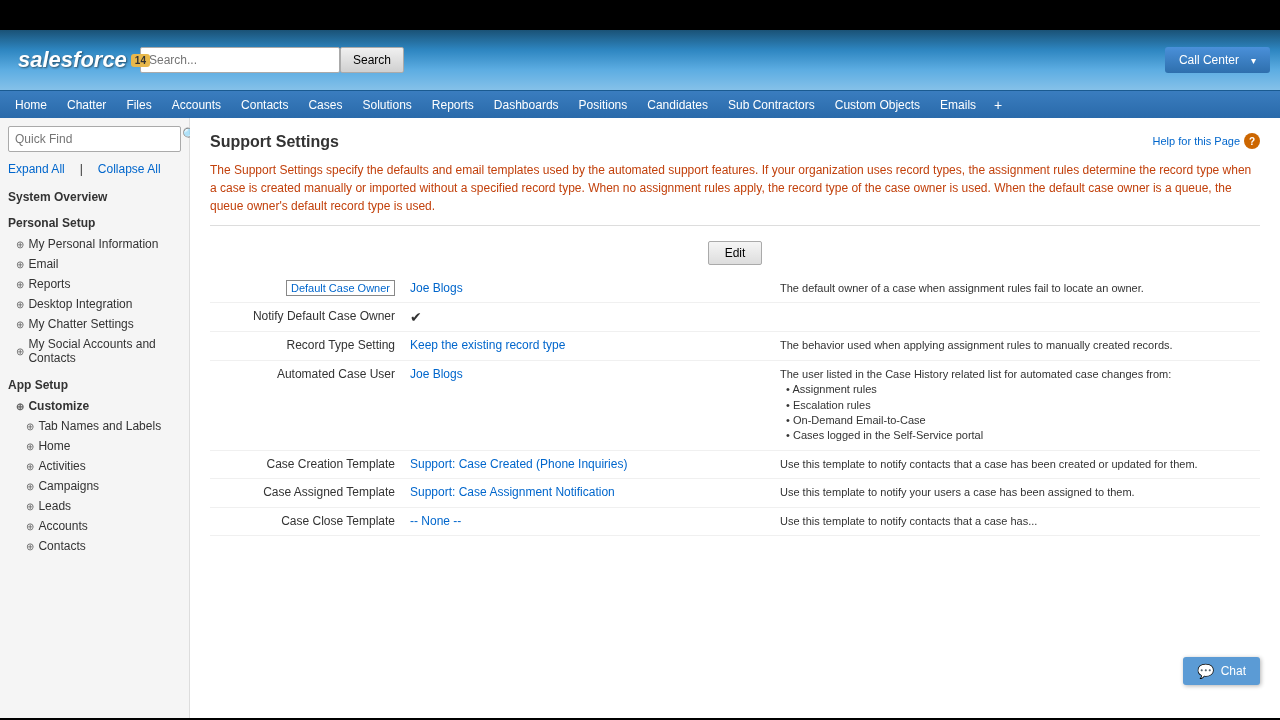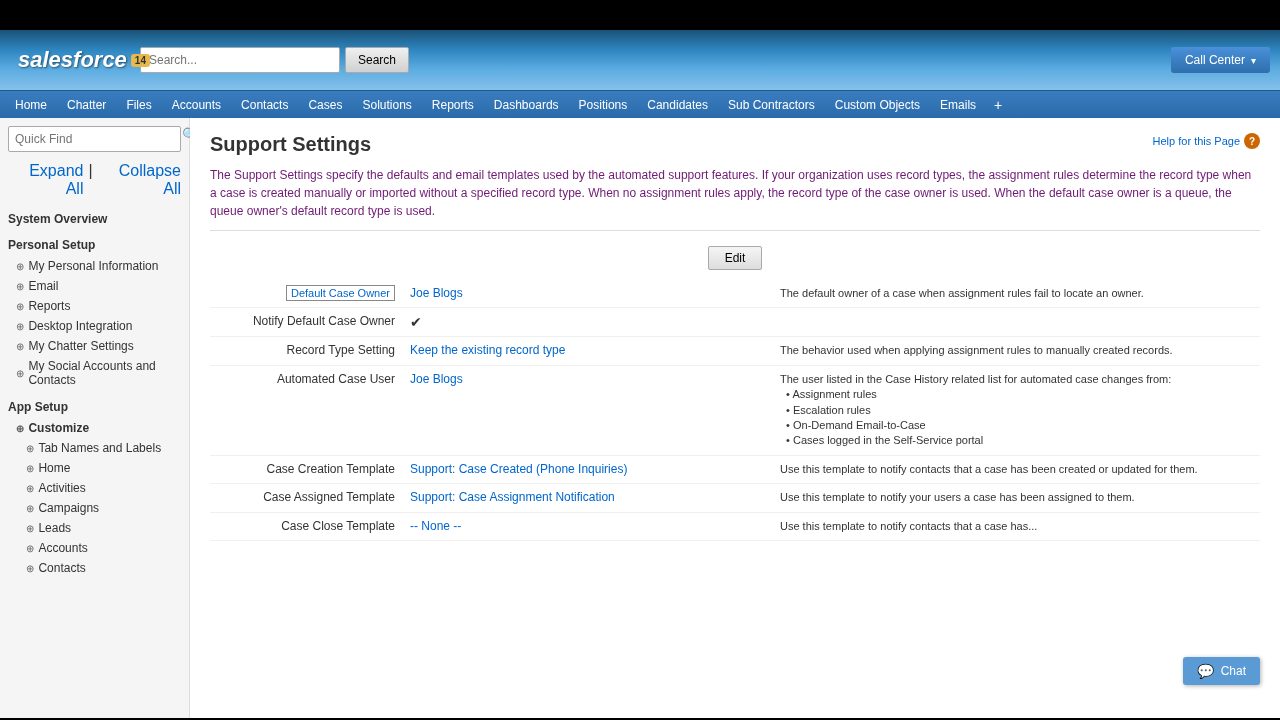--- a/index.html
+++ b/index.html
@@ -6,56 +6,56 @@
     body { font-family: Arial, sans-serif; font-size: 12px; background: #f0f0f0; color: #333; }
 
     
     .top-bar { background: #000; height: 30px; width: 100%; }
 
     
     .header { background: linear-gradient(to bottom, #1a5276, #2e86c1, #5dade2, #85c1e9); height: 60px; display: flex; align-items: center; padding: 0 10px; }
     .logo { width: 110px; height: 50px; display: flex; align-items: center; position: relative; }
     .logo-text { color: white; font-size: 22px; font-weight: bold; font-style: italic; text-shadow: 1px 1px 2px rgba(0,0,0,0.5); margin-left: 8px; }
     .logo-badge { background: #e8b84b; color: #333; font-size: 10px; font-weight: bold; padding: 1px 4px; border-radius: 3px; margin-left: 4px; vertical-align: top; }
-    .search-area { display: flex; align-items: center; margin-left: 20px; gap: 5px; }
+    .search-area { display: flex; align-items: center; margin-left: 20px; }
     .search-input { height: 26px; width: 200px; border: 1px solid #aaa; padding: 0 8px; font-size: 12px; border-radius: 2px; }
     .search-btn { height: 26px; padding: 0 12px; background: linear-gradient(to bottom, #f0f0f0, #d0d0d0); border: 1px solid #aaa; cursor: pointer; font-size: 12px; border-radius: 2px; }
     .header-right { margin-left: auto; }
-    .call-center-btn { background: linear-gradient(to bottom, #4a90d9, #2e6fad); color: white; border: none; padding: 6px 14px; font-size: 12px; border-radius: 3px; cursor: pointer; display: flex; align-items: center; gap: 6px; }
+    .call-center-btn { background: linear-gradient(to bottom, #4a90d9, #2e6fad); color: white; border: none; padding: 6px 14px; font-size: 12px; border-radius: 3px; cursor: pointer; display: flex; align-items: center; gap: 12px; }
     .call-center-btn .arrow { font-size: 10px; }
 
     
     .nav-bar { background: linear-gradient(to bottom, #3a7dbf, #2a6aaa); height: 28px; display: flex; align-items: center; padding: 0 5px; border-top: 1px solid #1a5a90; }
     .nav-item { color: white; padding: 0 10px; font-size: 12px; cursor: pointer; height: 28px; display: flex; align-items: center; text-decoration: none; }
     .nav-plus { color: white; padding: 0 8px; cursor: pointer; font-size: 14px; }
 
     
     .content-wrapper { display: flex; min-height: calc(720px - 120px); background: #fff; }
 
     
     .sidebar { width: 190px; min-width: 190px; background: #f5f5f5; border-right: 1px solid #ddd; padding: 0; }
     .sidebar-search { padding: 8px; }
     .sidebar-search-box { display: flex; border: 1px solid #aaa; background: white; width: 100%; height: 26px; border-radius: 2px; }
     .sidebar-search-input { border: none; outline: none; font-size: 12px; padding: 0 6px; flex: 1; color: #888; background: transparent; }
     .sidebar-search-icon { padding: 0 6px; color: #555; font-size: 13px; cursor: pointer; }
-    .expand-collapse { display: flex; gap: 5px; padding: 2px 8px 6px; font-size: 16px; text-align: right; }
+    .expand-collapse { display: flex; gap: 15px; padding: 2px 8px 6px; font-size: 12px; }
     .expand-collapse a { color: #0066cc; text-decoration: none; cursor: pointer; }
     .sidebar-section-title { padding: 8px 8px 4px; font-weight: bold; font-size: 12px; color: #333; }
     .sidebar-item { padding: 3px 8px 3px 16px; font-size: 12px; color: #333; cursor: pointer; display: flex; align-items: center; gap: 4px; }
     .sidebar-item .expand-icon { color: #666; font-size: 10px; }
     .sidebar-item.active { font-weight: bold; }
     .sidebar-subsection { padding: 4px 8px; font-weight: bold; font-size: 12px; margin-top: 6px; }
 
     
     .main-content { flex: 1; padding: 15px 20px; background: white; }
     .page-header { display: flex; justify-content: space-between; align-items: flex-start; margin-bottom: 10px; }
-    .page-title { font-size: 20px; font-weight: bold; color: #333; }
+    .page-title { font-size: 16px; font-weight: bold; color: #333; }
     .help-link { font-size: 11px; color: #0066cc; display: flex; align-items: center; gap: 4px; padding-left: 43px; }
     .help-icon { display: inline-flex; width: 16px; height: 16px; background: #cc6600; color: white; border-radius: 50%; align-items: center; justify-content: center; font-size: 10px; font-weight: bold; }
-    .description { font-size: 12px; color: #701a75; margin-bottom: 15px; line-height: 1.5; border-bottom: 1px solid #ddd; padding-bottom: 10px; }
+    .description { font-size: 12px; color: #c2410c; margin-bottom: 15px; line-height: 1.5; border-bottom: 1px solid #ddd; padding-bottom: 10px; }
     .edit-btn-row { display: flex; justify-content: center; margin: 10px 0; }
     .edit-btn { background: linear-gradient(to bottom, #f5f5f5, #ddd); border: 1px solid #aaa; padding: 4px 16px; font-size: 12px; cursor: pointer; border-radius: 2px; }
 
     
     .settings-table { width: 100%; }
     .settings-row { display: flex; padding: 6px 0; border-bottom: 1px solid #f0f0f0; }
     .settings-label { width: 200px; text-align: right; padding-right: 15px; color: #333; font-size: 12px; flex-shrink: 0; }
     .settings-label a, .settings-label-link { color: #0066cc; text-decoration: none; border: 1px solid #aaa; padding: 1px 4px; font-size: 11px; }
     .settings-value { width: 350px; color: #0066cc; font-size: 12px; flex-shrink: 0; }
     .settings-value a { color: #0066cc; text-decoration: none; }

